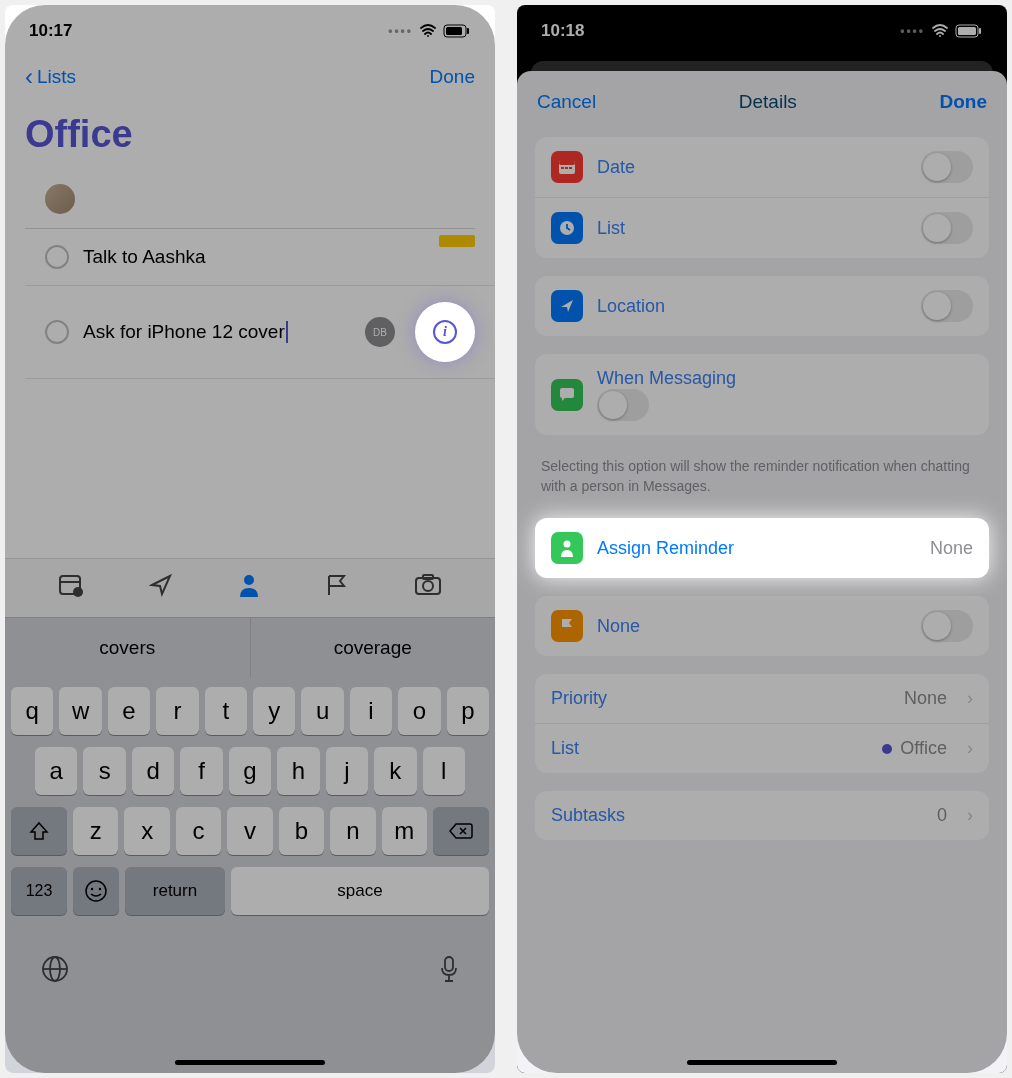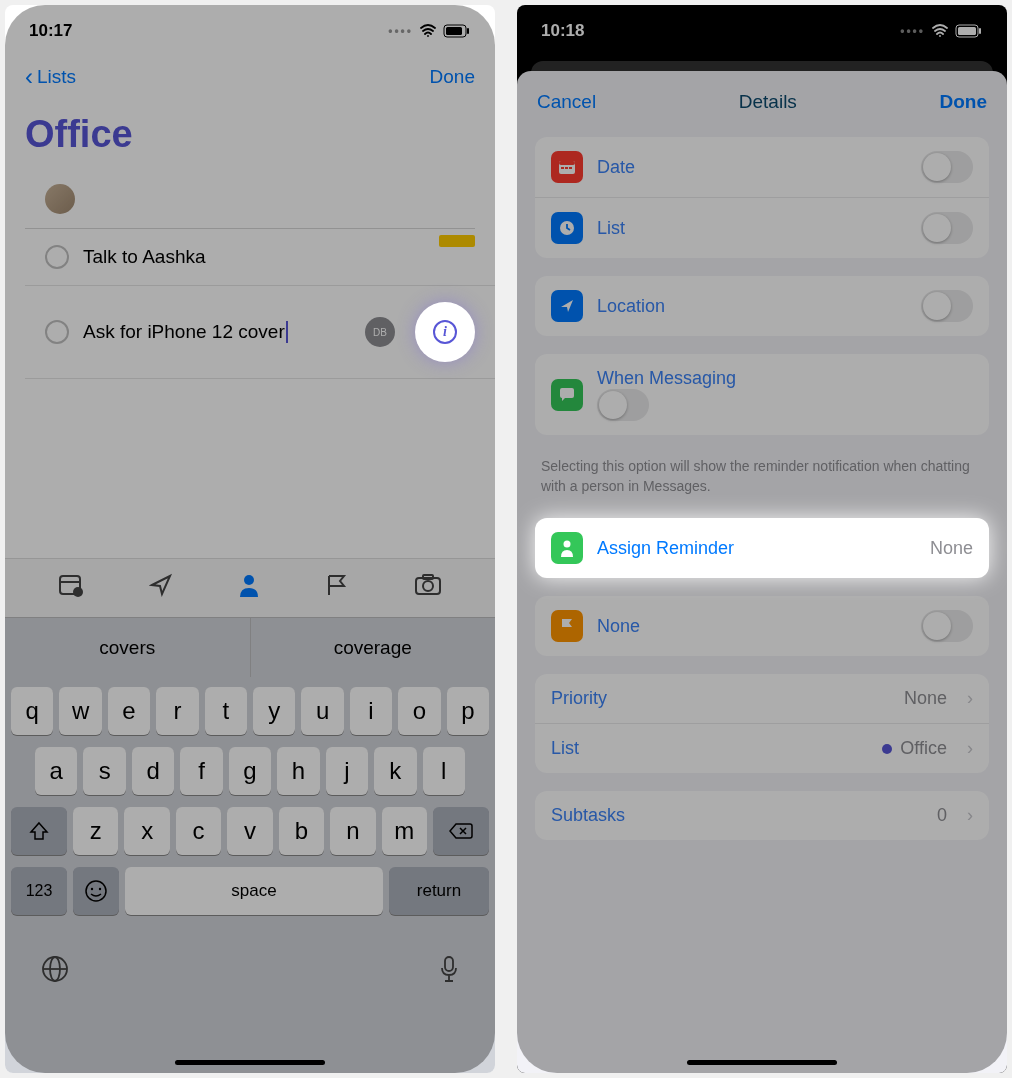--- a/index.html
+++ b/index.html
@@ -408,22 +408,22 @@
     <div class="kb-row kb-row4">
       <div class="key special num">123</div>
       <div class="key special emoji">
         <svg width="24" height="24">
             <circle cx="12" cy="12" r="10" stroke="#000" stroke-width="1.5" fill="none"></circle>
             <circle cx="8" cy="10" r="1.2" fill="#000"></circle>
             <circle cx="16" cy="10" r="1.2" fill="#000"></circle>
             <path d="M7 15 Q12 19 17 15" stroke="#000" stroke-width="1.5" fill="none"></path>
           </svg>
       </div>
+      <div class="key special return">return</div>
       <div class="key space">space</div>
-      <div class="key special return">return</div>
     </div>
     <div class="kb-bottom">
       <span>
         <svg width="28" height="28">
             <circle cx="14" cy="14" r="12" stroke="#444" stroke-width="1.8" fill="none"></circle>
             <ellipse cx="14" cy="14" rx="5" ry="12" stroke="#444" stroke-width="1.8" fill="none"></ellipse>
             <line x1="2" y1="14" x2="26" y2="14" stroke="#444" stroke-width="1.8"></line>
           </svg>
       </span>
       <span>

